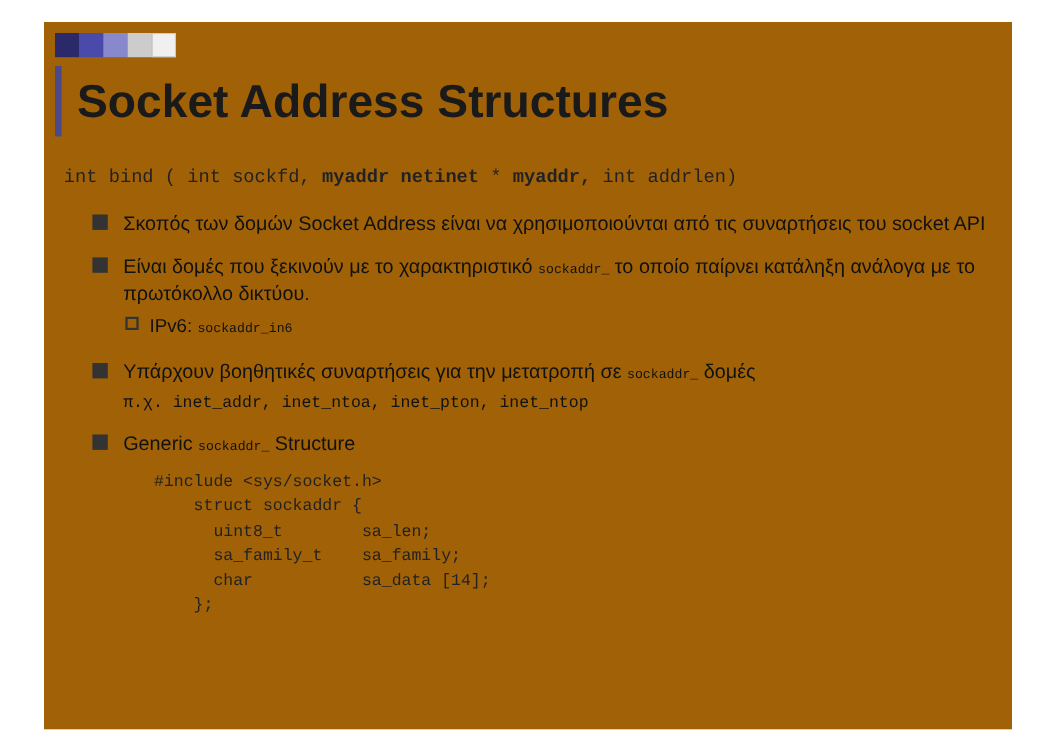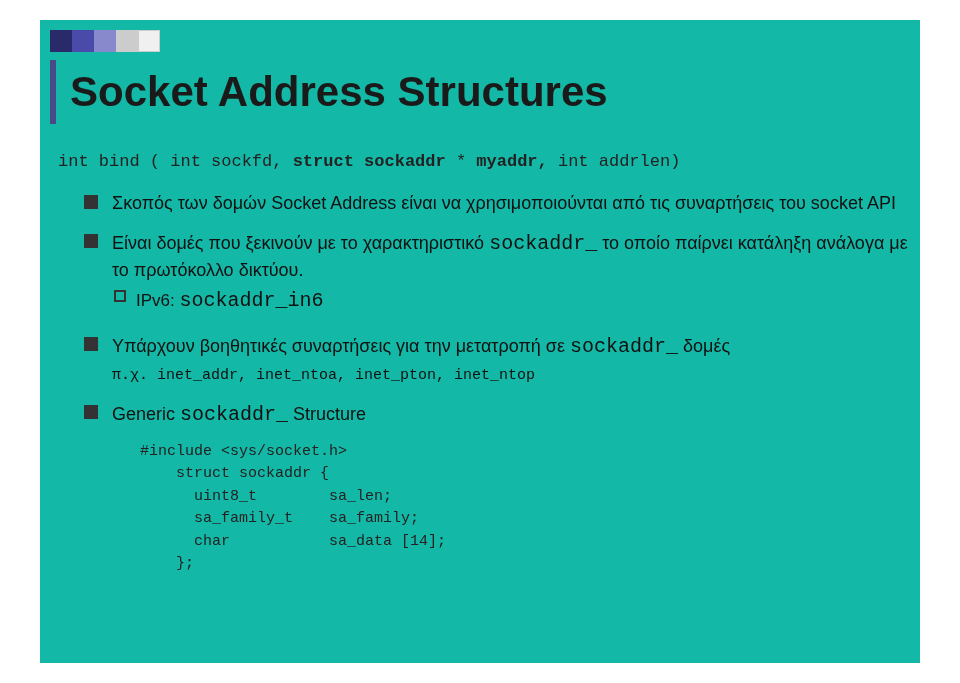--- a/index.html
+++ b/index.html
@@ -12,21 +12,21 @@
       background: #ffffff;
       font-family: Arial, sans-serif;
       width: 960px;
       min-height: 683px;
       padding: 20px 40px 30px 40px;
     }
 
     .slide-container {
       width: 100%;
       min-height: 643px;
-      background: #14b8a6;
+      background: #a16207;
       padding: 10px 10px 10px 10px;
     }
 
     
     .title-area {
       display: flex;
       align-items: center;
       margin-bottom: 28px;
       border-left: 6px solid #4a4a8a;
       padding-left: 14px;
@@ -118,21 +118,21 @@
       color: #222;
       background: transparent;
       margin-left: 28px;
       margin-top: 12px;
       line-height: 1.5;
       white-space: pre;
     }
 
     .inline-code {
       font-family: 'Courier New', Courier, monospace;
-      font-size: 20px;
+      font-size: 12px;
       text-align: center;
     }
 
     
     .top-decoration {
       display: flex;
       gap: 0;
       margin-bottom: 8px;
     }
 
@@ -161,21 +161,21 @@
   </div>
 
   <div class="title-area">
     <h1 class="slide-title">Socket Address Structures</h1>
   </div>
 
   <div class="code-signature">
     <span>int</span>
     <span> bind (</span>
     <span>int</span>
-    <span> sockfd, <strong>struct</strong> <strong>sockaddr</strong> * <strong>myaddr,</strong> </span>
+    <span> sockfd, <strong>myaddr</strong> <strong>netinet</strong> * <strong>myaddr,</strong> </span>
     <span>int</span>
     <span> addrlen)</span>
   </div>
 
   <ul class="bullet-list">
 
     <li>
       <span class="bullet-square"></span>
       <span class="bullet-content">
         Σκοπός των δομών Socket Address είναι να χρησιμοποιούνται από τις συναρτήσεις του socket API

